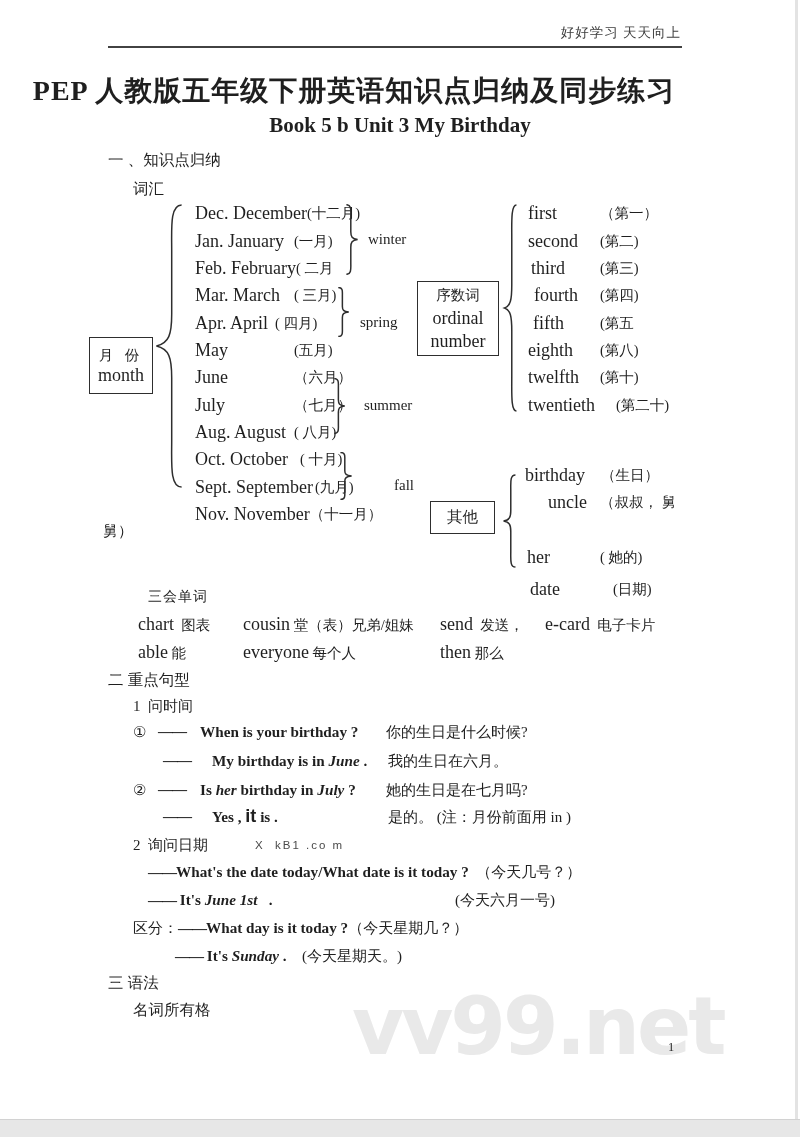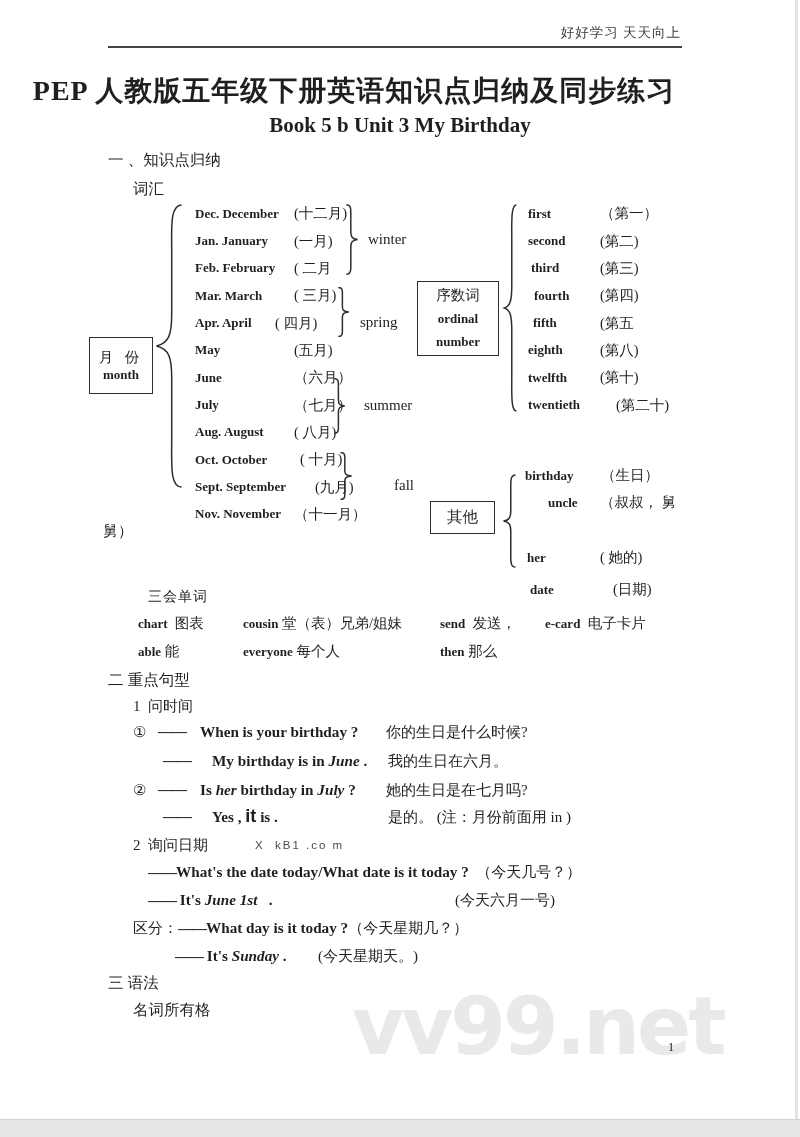--- a/index.html
+++ b/index.html
@@ -3,21 +3,21 @@
 <meta charset="utf-8">
 <style>
   html,body{margin:0;padding:0;background:#fff;}
   .page{position:relative;width:800px;height:1137px;background:#ffffff;overflow:hidden;
         font-family:"Liberation Serif", serif;color:#1f1f1f;}
   .abs{position:absolute;}
   .serif{font-family:"Liberation Serif", serif;}
   .sansb{font-family:"Liberation Sans", sans-serif;font-weight:normal;}
   .b{font-weight:bold;}
   .it{font-style:italic;font-weight:bold;}
-  .en{font-family:"Liberation Serif", serif;font-weight:bold;font-size:13px;white-space:pre;}
+  .en{font-family:"Liberation Serif", serif;font-weight:normal;font-size:18px;white-space:pre;}
   .zh{font-family:"Liberation Serif", serif;font-size:14.5px;white-space:pre;}
   .row{display:flex;align-items:center;height:27.35px;}
   .box{position:absolute;border:1.5px solid #2e2e2e;display:flex;flex-direction:column;
        align-items:center;justify-content:center;text-align:center;background:#fff;}
   .brace{position:absolute;}
   .brace svg{width:100%;height:100%;display:block;}
   .brace path{fill:none;stroke:#2e2e2e;stroke-width:1.5;vector-effect:non-scaling-stroke;}
   .line{position:absolute;left:0;width:100%;height:22px;}
   .line .at{position:absolute;white-space:pre;}
   .sent{font-family:"Liberation Serif", serif;font-weight:bold;font-size:15.2px;white-space:pre;}
@@ -258,21 +258,21 @@
   </div>
   <div class="line" style="top:891px;">
     <span class="at" style="left:148px;"><span class="dash">——</span><span class="sent"> It's </span><span class="sent it">June 1st</span><span class="sent">   .</span></span>
     <span class="at szh" style="left:455px;">(今天六月一号)</span>
   </div>
   <div class="line" style="top:919px;">
     <span class="at" style="left:133px;"><span class="szh">区分：</span><span class="dash">——</span><span class="sent">What day is it today ?</span><span class="szh">（今天星期几？）</span></span>
   </div>
   <div class="line" style="top:947px;">
     <span class="at" style="left:175px;"><span class="dash">——</span><span class="sent"> It's </span><span class="sent it">Sunday</span><span class="sent"> .</span></span>
-    <span class="at szh" style="left:318px;">(今天星期天。)</span>
+    <span class="at szh" style="left:302px;">(今天星期天。)</span>
   </div>
 
   <div class="abs sansb" style="left:108px;top:973px;font-size:15.5px;">三 语法</div>
   <div class="abs sansb" style="left:133px;top:1000px;font-size:15.5px;">名词所有格</div>
 
   <div class="abs serif" style="left:668px;top:1040px;font-size:12.5px;color:#2b2b2b;">1</div>
 
   <div class="abs" style="left:795px;top:0;width:3px;height:1120px;background:#e3e3e3;"></div>
   <div class="abs" style="left:0;top:1119px;width:800px;height:18px;background:#e7e7e7;border-top:1px solid #d2d2d2;"></div>
 

